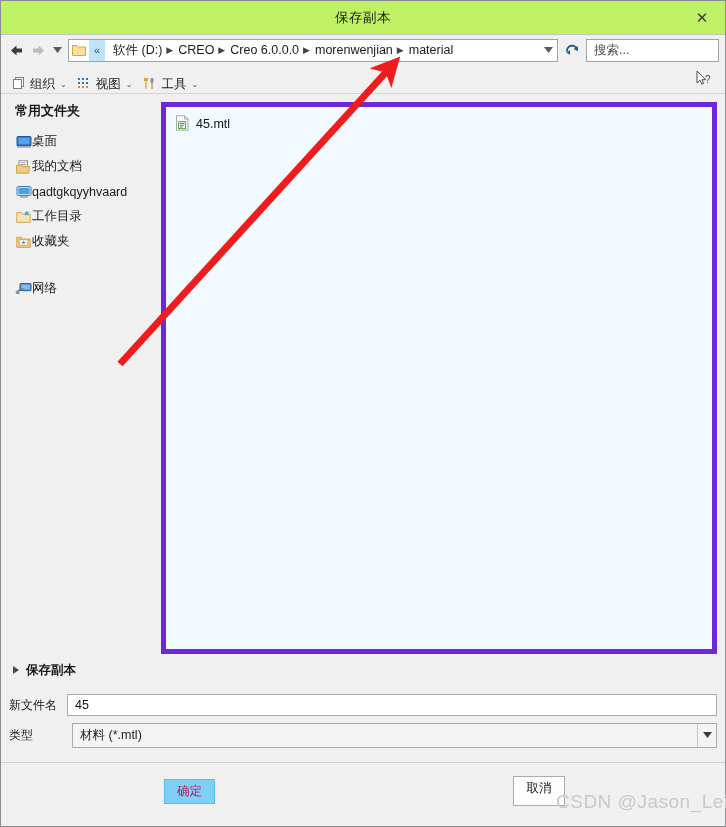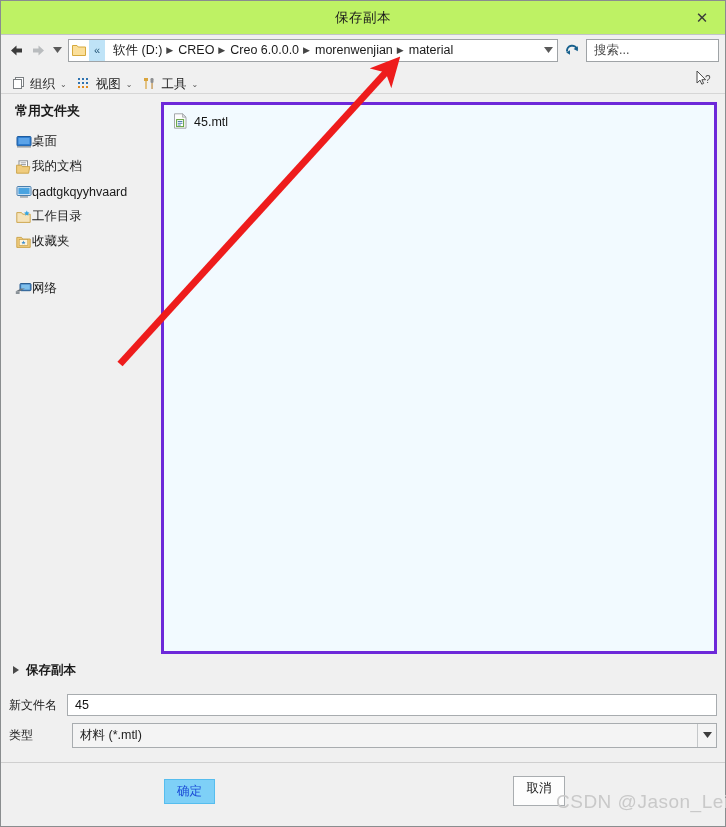--- a/index.html
+++ b/index.html
@@ -212,21 +212,21 @@
   .side-item .ico {
     width: 17px; height: 17px;
     display: flex; align-items: center; justify-content: center;
     flex: 0 0 auto;
   }
   .side-gap { height: 22px; }
 
   .filelist {
     flex: 1 1 auto;
     background: #f2faff;
-    border: 3px solid #6d28d9;
+    border: 5px solid #6d28d9;
     box-sizing: border-box;
     padding: 6px 0 0 0;
     overflow: hidden;
     position: relative;
   }
   .file-row {
     display: flex;
     align-items: center;
     gap: 6px;
     height: 22px;
@@ -326,21 +326,21 @@
     font-size: 12.5px;
     cursor: pointer;
     display: flex; align-items: center; justify-content: center;
     box-sizing: border-box;
   }
   .btn-ok {
     left: 163px; top: 16px;
     width: 51px; height: 25px;
     background: #7ed0f7;
     border: 1px solid #56bdee;
-    color: #1d4ed8;
+    color: #be185d;
   }
   .btn-cancel {
     left: 512px; top: 13px;
     width: 52px; height: 30px;
     background: #fdfdfd;
     border: 1px solid #a9adb0;
     color: #111;
     align-items: flex-start;
     padding-top: 3px;
   }

